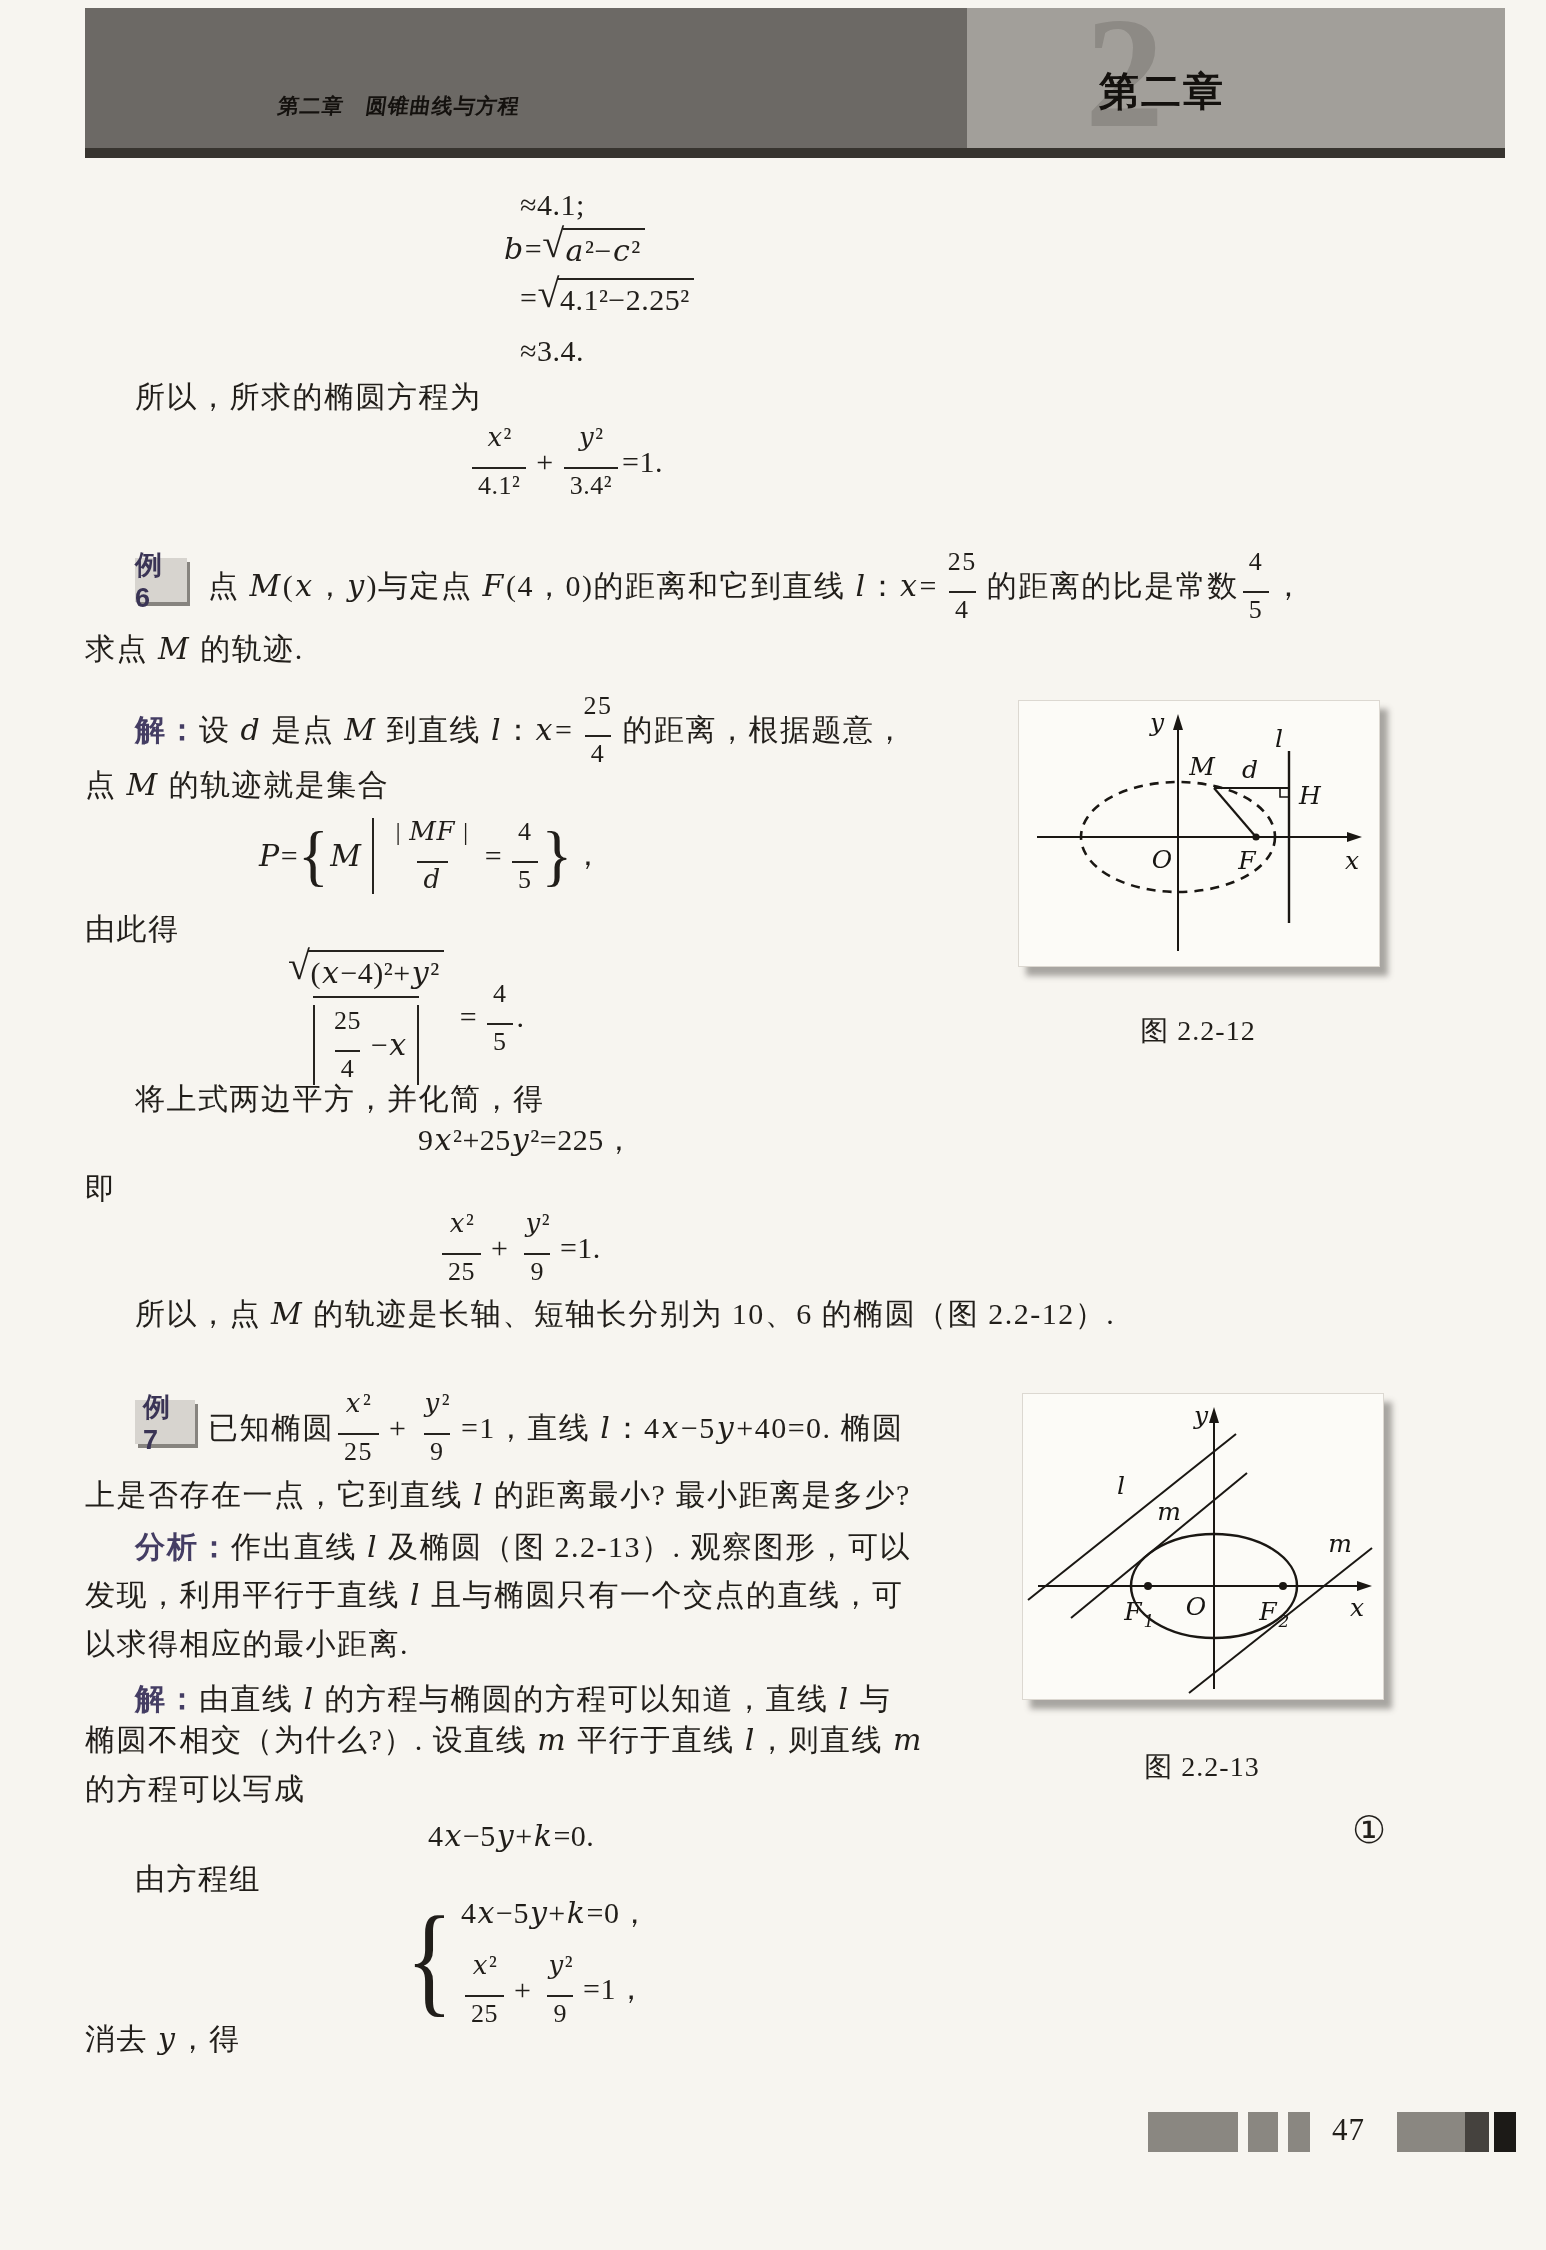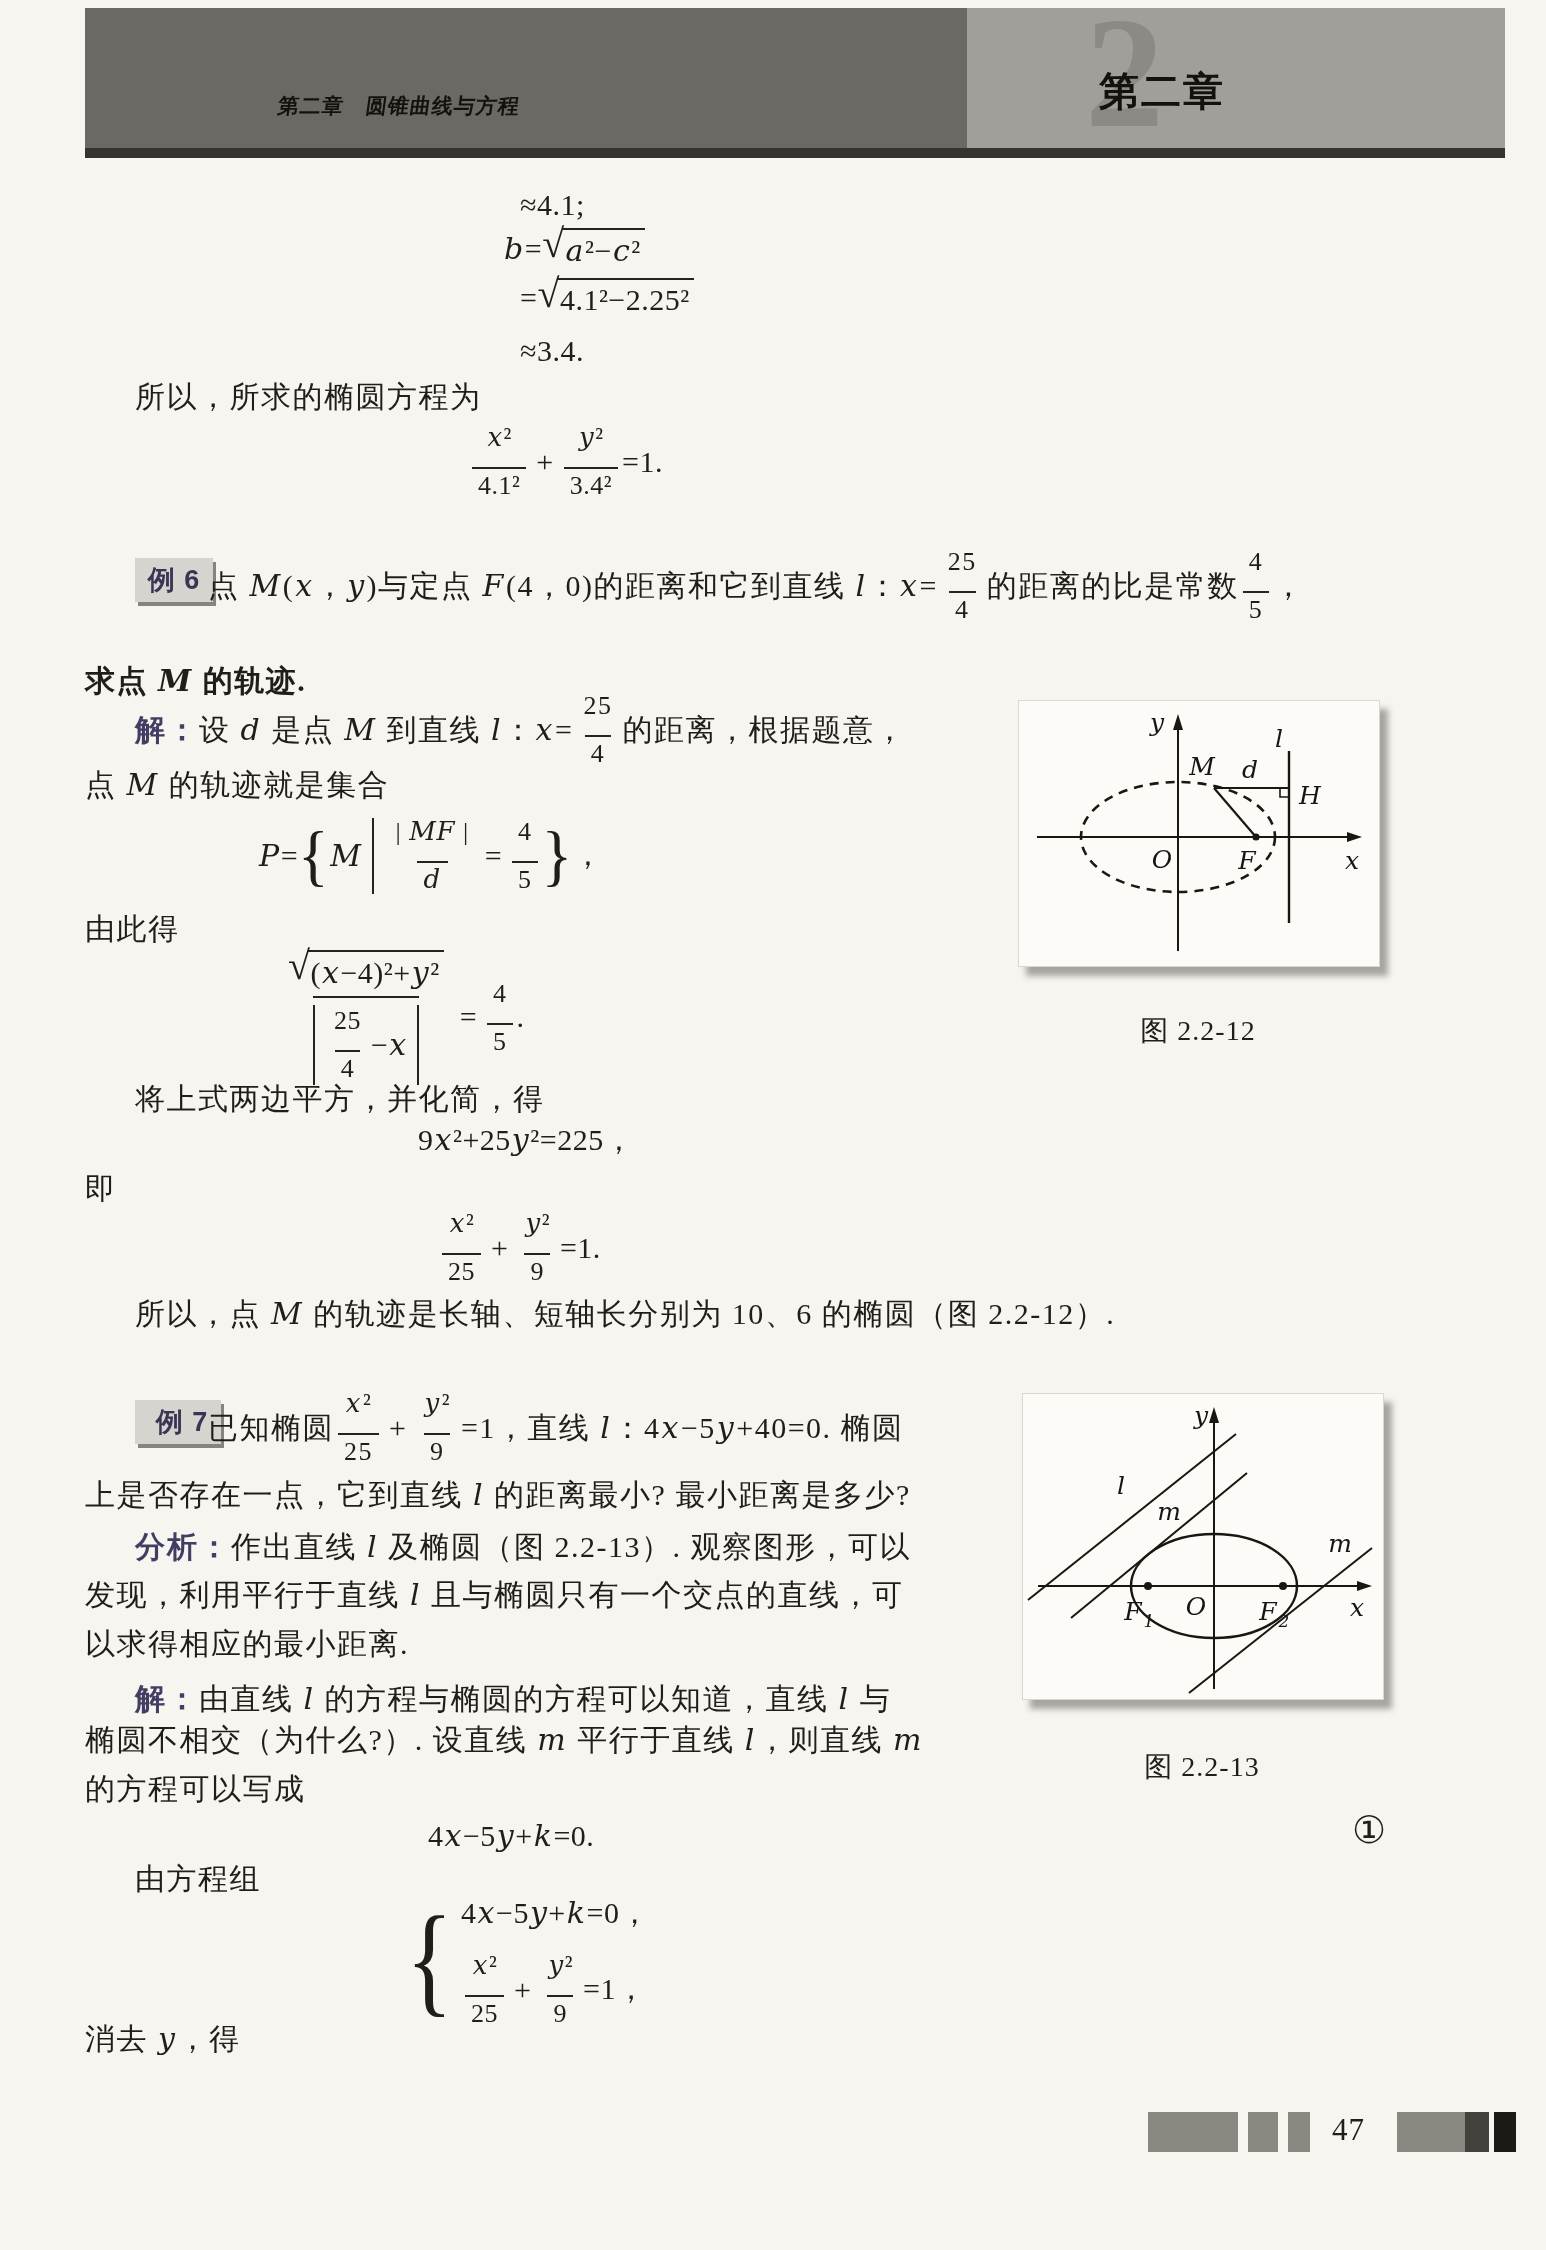--- a/index.html
+++ b/index.html
@@ -26,21 +26,21 @@
   .rad{border-top:2.2px solid #26231f;padding:3px 4px 0 2px;}
   .bigfrac{display:inline-flex;flex-direction:column;align-items:center;}
   .bigfrac .bn{padding:0 10px 6px;}
   .bigfrac .bd{border-top:2.2px solid #26231f;padding-top:7px;display:flex;justify-content:center;}
   .abs-bars{display:inline-flex;align-items:center;border-left:2.4px solid #26231f;
         border-right:2.4px solid #26231f;padding:2px 9px;}
   .vbar{border-left:2.2px solid #26231f;align-self:stretch;margin:0 12px 0 9px;}
   .brace{font-size:64px;font-weight:400;line-height:0.9;transform:scaleY(1.05);}
   .sysbrace{font-size:122px;line-height:1;font-weight:400;transform:scaleX(0.8);margin-right:2px;}
   .syscol{display:flex;flex-direction:column;gap:18px;}
-  .badge{position:absolute;width:78px;height:44px;background:#d7d4cf;
+  .badge{position:absolute;width:52px;height:44px;background:#d7d4cf;
          box-shadow:3px 4px 0 #87847f;color:#3a3455;
          font-family:"Liberation Sans","DejaVu Sans",sans-serif;font-weight:bold;font-size:27px;
          display:flex;align-items:center;justify-content:center;letter-spacing:1px;}
   
   .header{position:absolute;left:85px;top:8px;width:1420px;height:150px;}
   .header-dark{position:absolute;left:0;top:0;width:882px;height:150px;background:#6c6965;}
   .header-tab{position:absolute;left:882px;top:0;width:538px;height:150px;background:#a29f9a;overflow:hidden;}
   .tab-num{position:absolute;left:118px;top:-14px;font-size:158px;line-height:158px;font-weight:bold;
            color:#8d8a85;font-family:"Liberation Serif",serif;}
   .tab-label{position:absolute;left:132px;top:56px;font-size:40px;font-weight:bold;color:#14110e;
@@ -110,21 +110,21 @@
       <span class="fn">25</span>
       <span class="fd">4</span>
     </span>
   <span>的距离的比是常数</span>
   <span class="frac">
       <span class="fn">4</span>
       <span class="fd">5</span>
     </span>
   <span>，</span>
 </div>
-<div class="line cn" style="left:85px;top:662px;font-weight:bold;">求点 <i>M</i> 的轨迹.</div>
+<div class="line cn" style="left:85px;top:630px;">求点 <i>M</i> 的轨迹.</div>
 
 <div class="eqrow cn" style="left:135px;top:692px;">
   <span class="kw">解：</span>
   <span>设 <i>d</i> 是点 <i>M</i> 到直线 <i>l</i>：<i>x</i>=</span>
   <span class="frac">
       <span class="fn">25</span>
       <span class="fd">4</span>
     </span>
   <span>的距离，根据题意，</span>
 </div>

